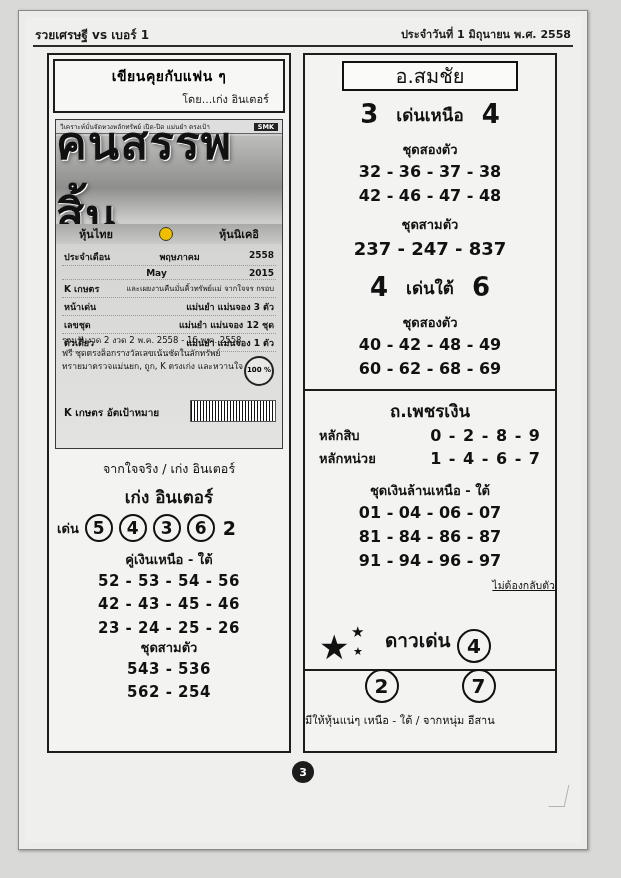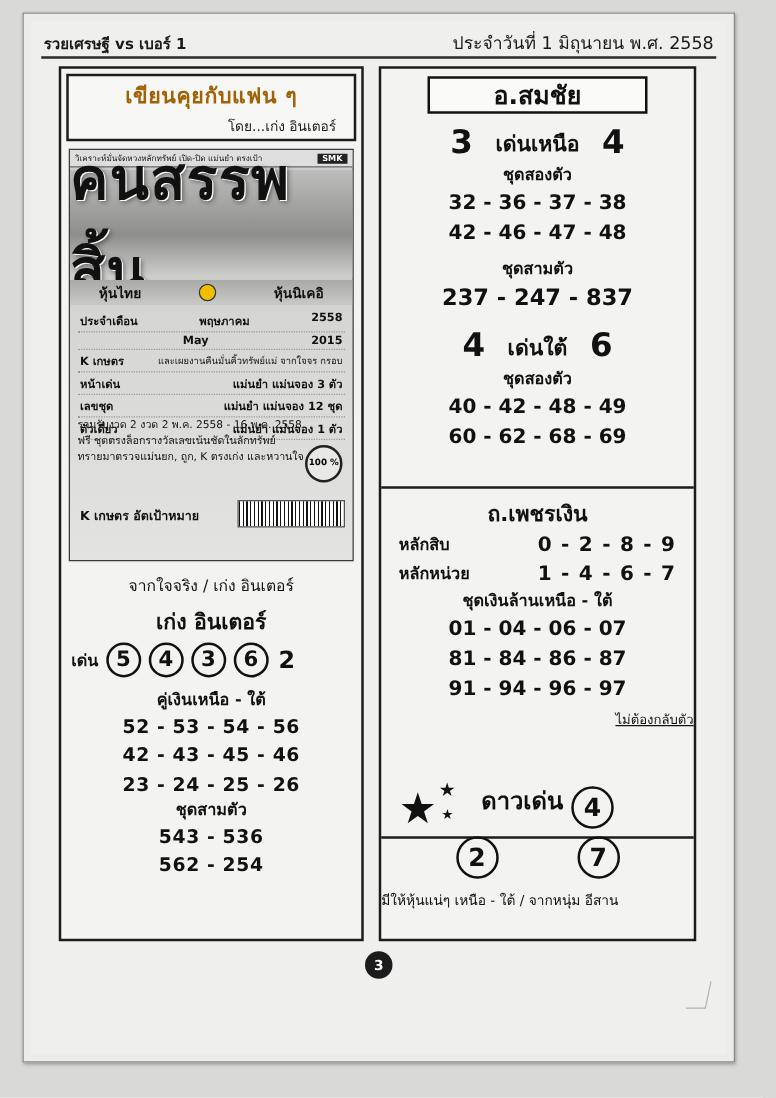--- a/index.html
+++ b/index.html
@@ -21,21 +21,21 @@
     position:absolute; left:6px; top:6px; right:6px; bottom:6px;
     background: #efefed;
   }
   
   .masthead {
     position:absolute; left:10px; top:6px; right:10px; height:22px;
     display:flex; align-items:center; justify-content:space-between;
     font-size:12px; color:#1a1a1a;
   }
   .masthead .left { font-weight:bold; }
-  .masthead .right { font-weight:normal; font-size:14px; }
+  .masthead .right { font-weight:bold; font-size:11px; }
   .hrule {
     position:absolute; left:8px; right:8px; top:28px; height:2px;
     background:#2b2b2b;
   }
   
   .col {
     position:absolute;
     border:2px solid #1c1c1c;
     background:#f3f3f1;
   }
@@ -43,21 +43,21 @@
   .colR { left:278px; top:36px; width:254px; height:700px; }
 
   
   .title-box {
     position:absolute; left:4px; top:4px; right:4px; height:54px;
     border:2px solid #1c1c1c; background:#f7f7f5;
     display:flex; flex-direction:column; align-items:center; justify-content:center;
   }
   .title-main {
     font-family:"DejaVu Sans", sans-serif;
-    font-size:17px; font-weight:bold; color:#a16207; letter-spacing:.5px;
+    font-size:14px; font-weight:bold; color:#000000; letter-spacing:.5px;
   }
   .title-sub { font-size:11px; color:#222; margin-top:3px; align-self:flex-end; margin-right:14px;}
 
   .ad-box {
     position:absolute; left:6px; top:64px; right:6px; height:330px;
     border:1px solid #3a3a38;
     background: linear-gradient(180deg,#cfcfcd 0%, #c3c3c1 22%, #d5d5d3 40%, #e3e3e1 100%);
     overflow:hidden;
   }
   .ad-strip {
@@ -131,28 +131,28 @@
     letter-spacing:.5px; line-height:1.55;
   }
   .lblock { position:absolute; left:0; right:0; }
 
   
   .rbox { position:absolute; left:0; right:0; border-bottom:2px solid #1c1c1c; }
   .r-title {
     margin:6px auto 0; width:176px; height:30px;
     border:2px solid #111; background:#fafaf8;
     display:flex; align-items:center; justify-content:center;
-    font-size:20px; font-weight:bold; color:#111;
+    font-size:20px; font-weight:normal; color:#111;
   }
   .bigrow {
     display:flex; align-items:center; justify-content:center; gap:18px;
     font-size:17px; font-weight:bold; color:#111; margin-top:8px;
   }
   .bigrow .big { font-size:26px; }
-  .sub-head { text-align:center; font-size:13px; font-weight:bold; color:#111; margin-top:0; }
+  .sub-head { text-align:center; font-size:13px; font-weight:bold; color:#111; margin-top:10px; }
   .rnum {
     text-align:center; font-size:16px; font-weight:bold; color:#111; line-height:1.5;
   }
   .kv { display:flex; align-items:center; justify-content:space-between; padding:1px 14px; }
   .kv .k { font-size:13px; font-weight:bold; color:#111; }
   .kv .v { font-size:16px; font-weight:bold; color:#111; letter-spacing:1px; }
   .tiny-note { text-align:right; font-size:10.5px; color:#111;text-decoration:underline; }
 
   .star-area { position:relative; height:44px; }
   .star {

